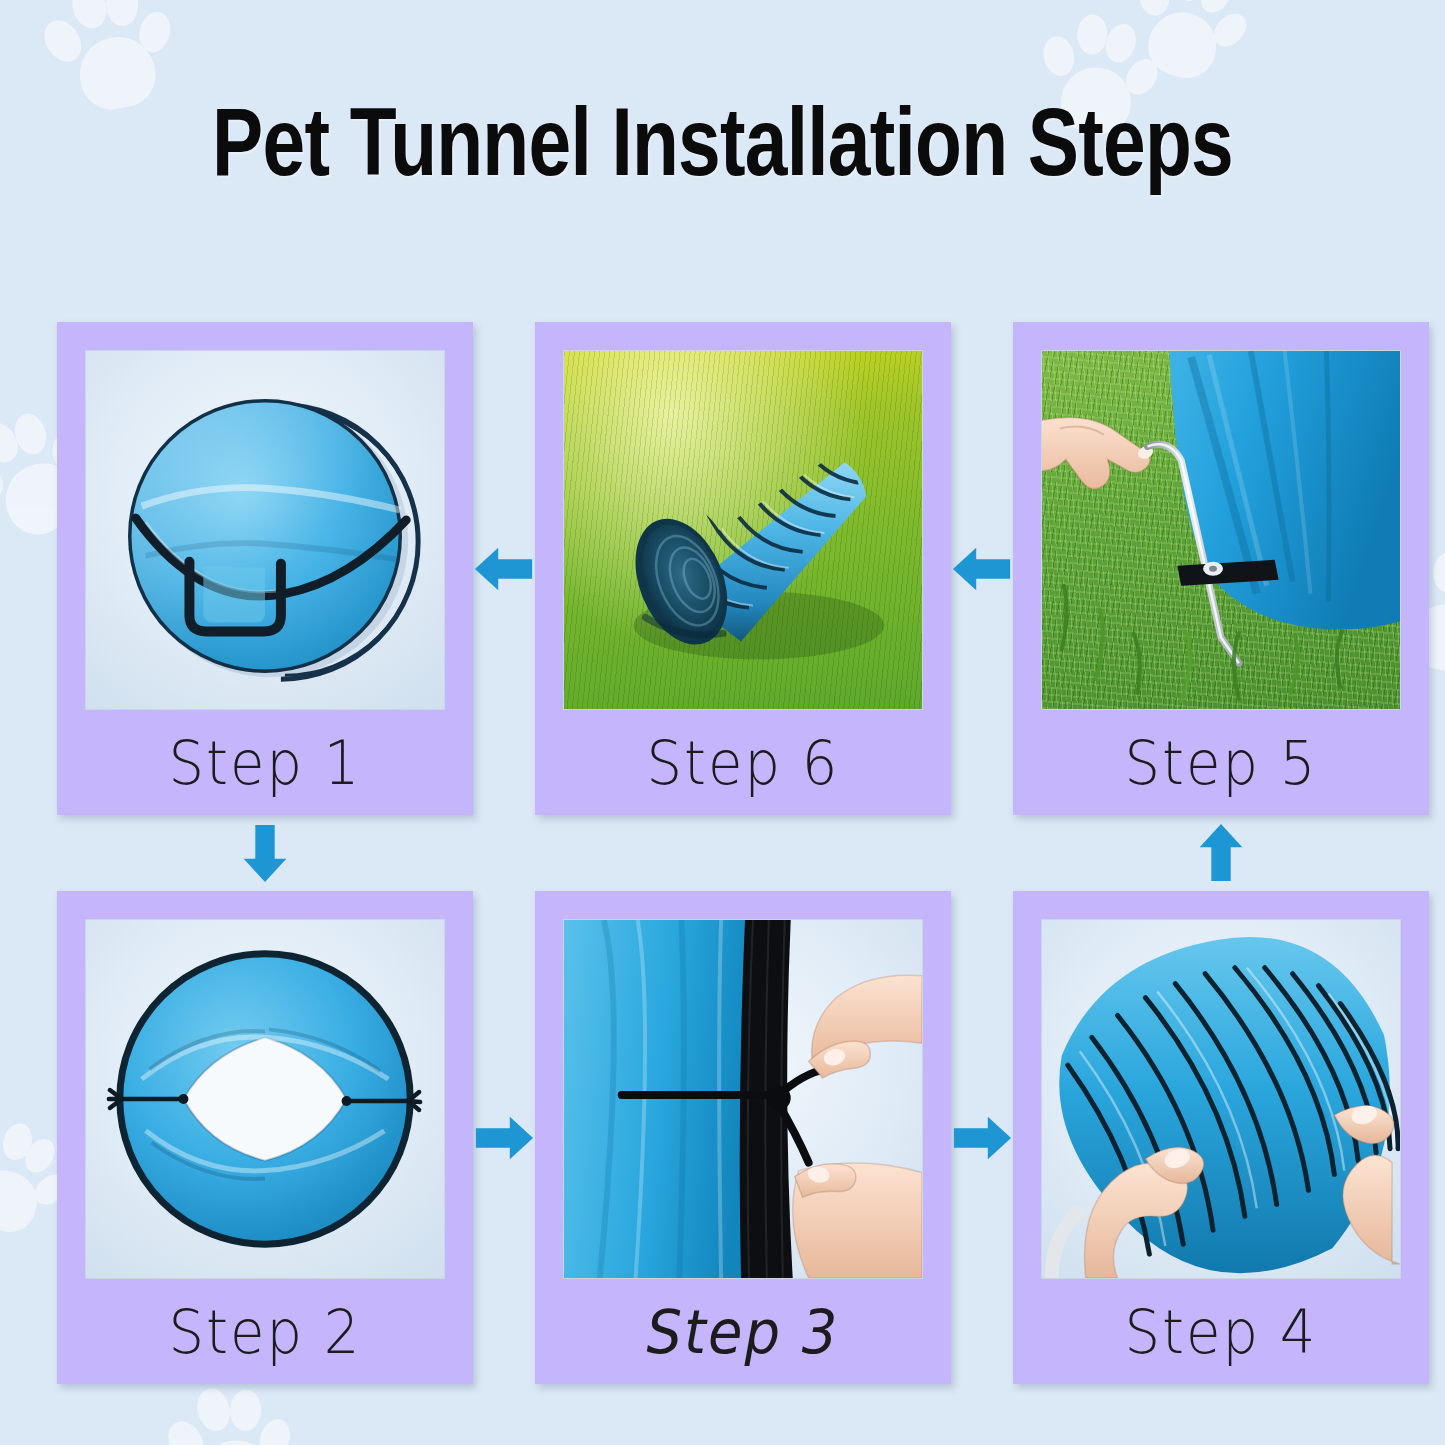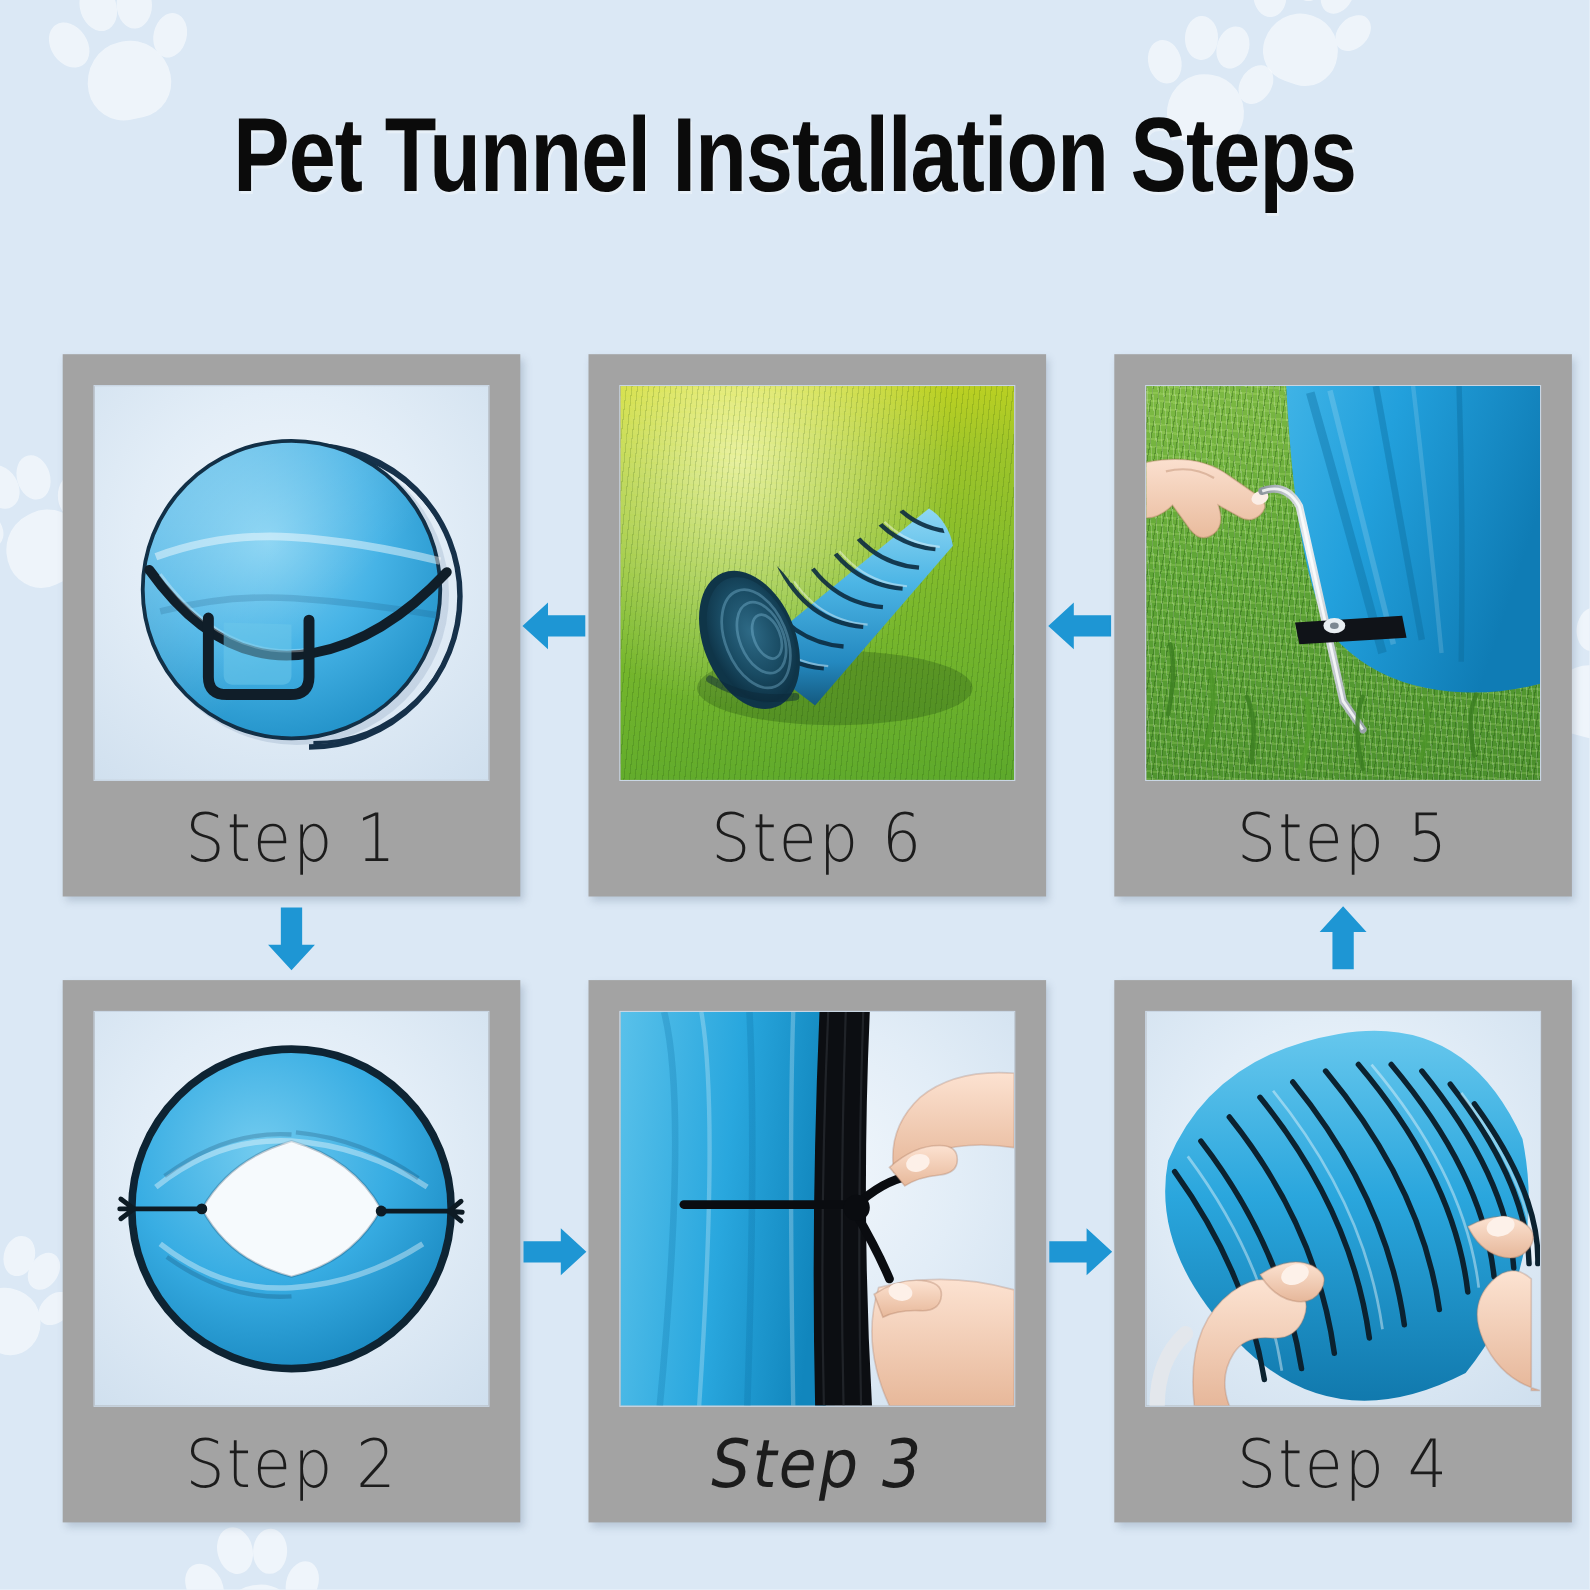--- a/index.html
+++ b/index.html
@@ -68,21 +68,21 @@
     left: 57px;
     top: 322px;
     width: 1335px;
     height: 1062px;
     display: grid;
     grid-template-columns: 416px 1fr 416px 1fr 416px;
     grid-template-rows: 493px 1fr 493px;
   }
 
   .step-card {
-    background: #a3a3a3;
+    background: #c4b5fd;
     box-shadow: 3px 4px 7px rgba(90,110,135,.28);
     display: flex;
     flex-direction: column;
     padding: 28px 28px 0 28px;
   }
   .card-r1c1 { grid-column: 1; grid-row: 1; }
   .card-r1c2 { grid-column: 3; grid-row: 1; }
   .card-r1c3 { grid-column: 5; grid-row: 1; }
   .card-r2c1 { grid-column: 1; grid-row: 3; }
   .card-r2c2 { grid-column: 3; grid-row: 3; font-style: italic; }

